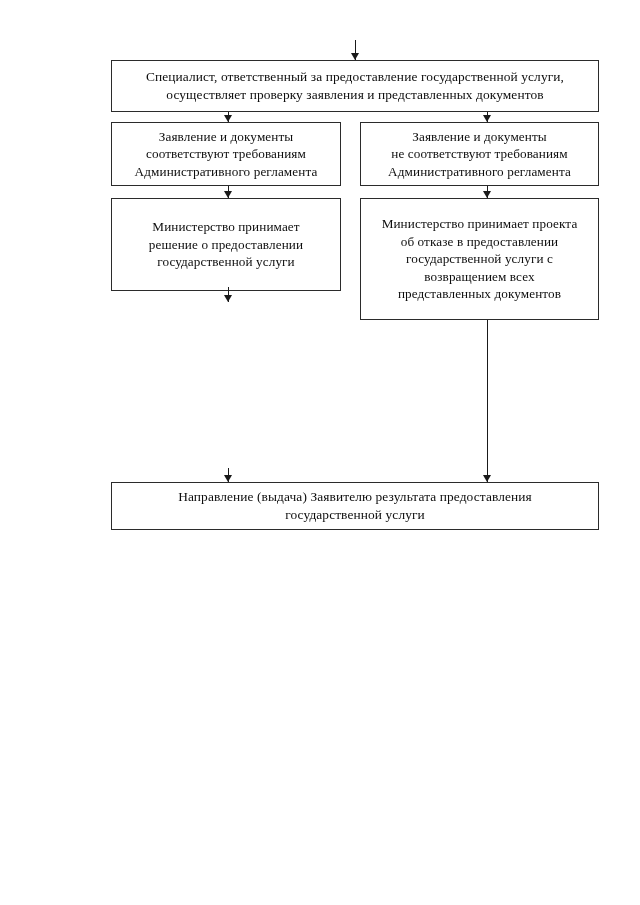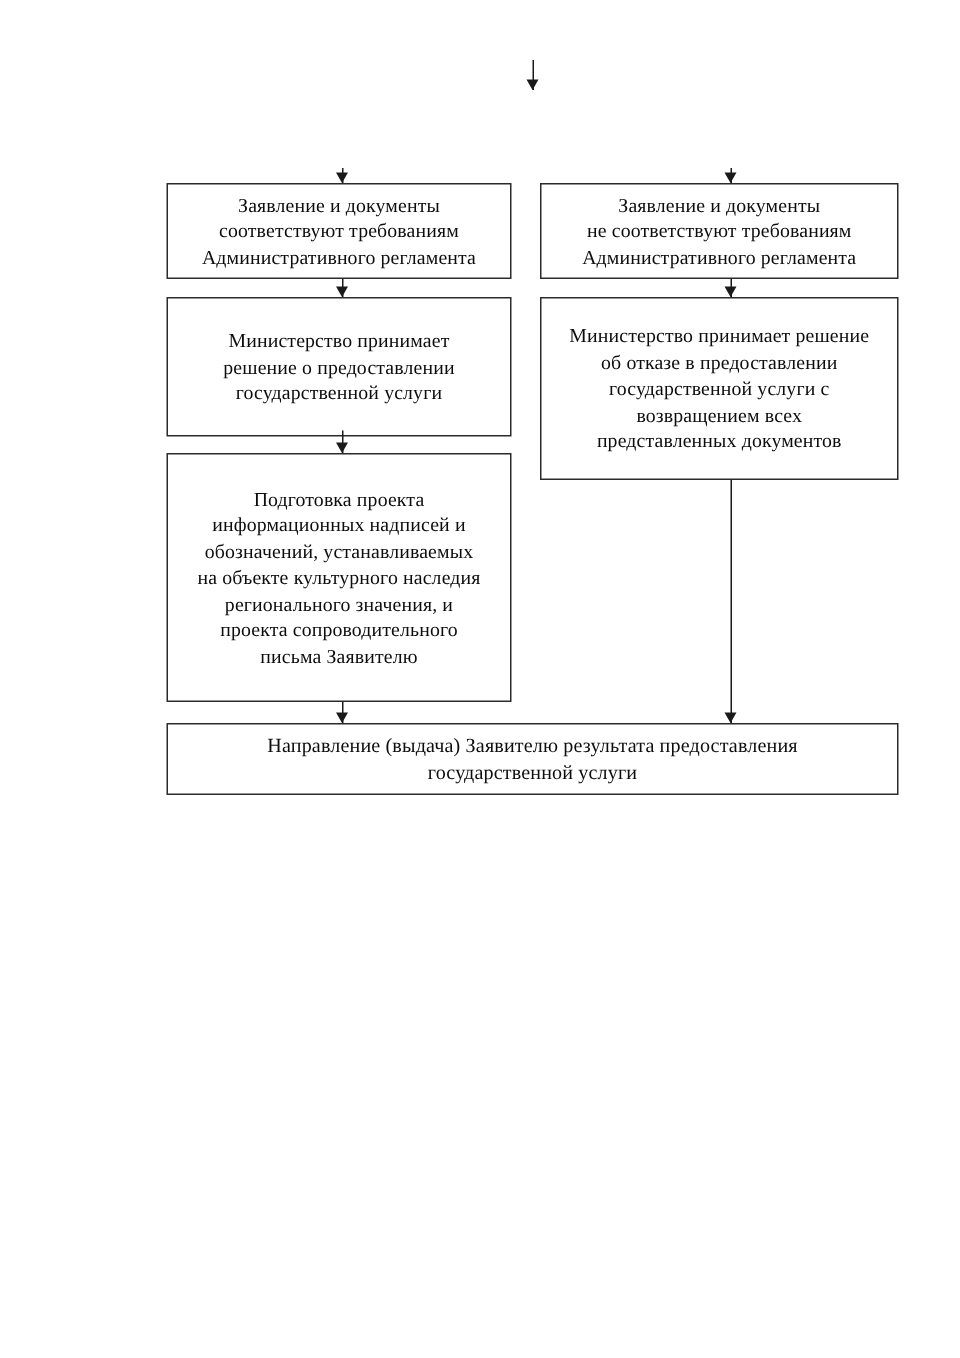--- a/index.html
+++ b/index.html
@@ -101,20 +101,24 @@
   .a-d2        { left: 483px; top: 475px; }
 </style>
 </head>
 <body>
 
 <div id="flowchart">
 
   <div class="conn c-top"></div>
   <div class="arrowhead a-top"></div>
 
+  <div class="node n-check">
+    <span class="txt">Специалист, ответственный за предоставление государственной услуги,
+осуществляет проверку заявления и представленных документов</span>
+  </div>
 
   <div class="conn c-c1"></div>
   <div class="arrowhead a-c1"></div>
   <div class="conn c-c2"></div>
   <div class="arrowhead a-c2"></div>
 
   <div class="node n-conform">
     <span class="txt">Заявление и документы
 соответствуют требованиям
 Административного регламента</span>
@@ -131,39 +135,30 @@
   <div class="conn c-g2"></div>
   <div class="arrowhead a-g2"></div>
 
   <div class="node n-grant">
     <span class="txt">Министерство принимает
 решение о предоставлении
 государственной услуги</span>
   </div>
 
   <div class="node n-refuse">
-    <span class="txt">Министерство принимает решение
+    <span class="txt">Министерство принимает проекта
 об отказе в предоставлении
 государственной услуги с
 возвращением всех
 представленных документов</span>
   </div>
 
   <div class="conn c-p1"></div>
   <div class="arrowhead a-p1"></div>
 
-  <div class="node n-prepare">
-    <span class="txt">Подготовка проекта
-информационных надписей и
-обозначений, устанавливаемых
-на объекте культурного наследия
-регионального значения, и
-проекта сопроводительного
-письма Заявителю</span>
-  </div>
 
   <div class="conn c-d1"></div>
   <div class="arrowhead a-d1"></div>
   <div class="conn c-d2"></div>
   <div class="arrowhead a-d2"></div>
 
   <div class="node n-deliver">
     <span class="txt">Направление (выдача) Заявителю результата предоставления
 государственной услуги</span>
   </div>

